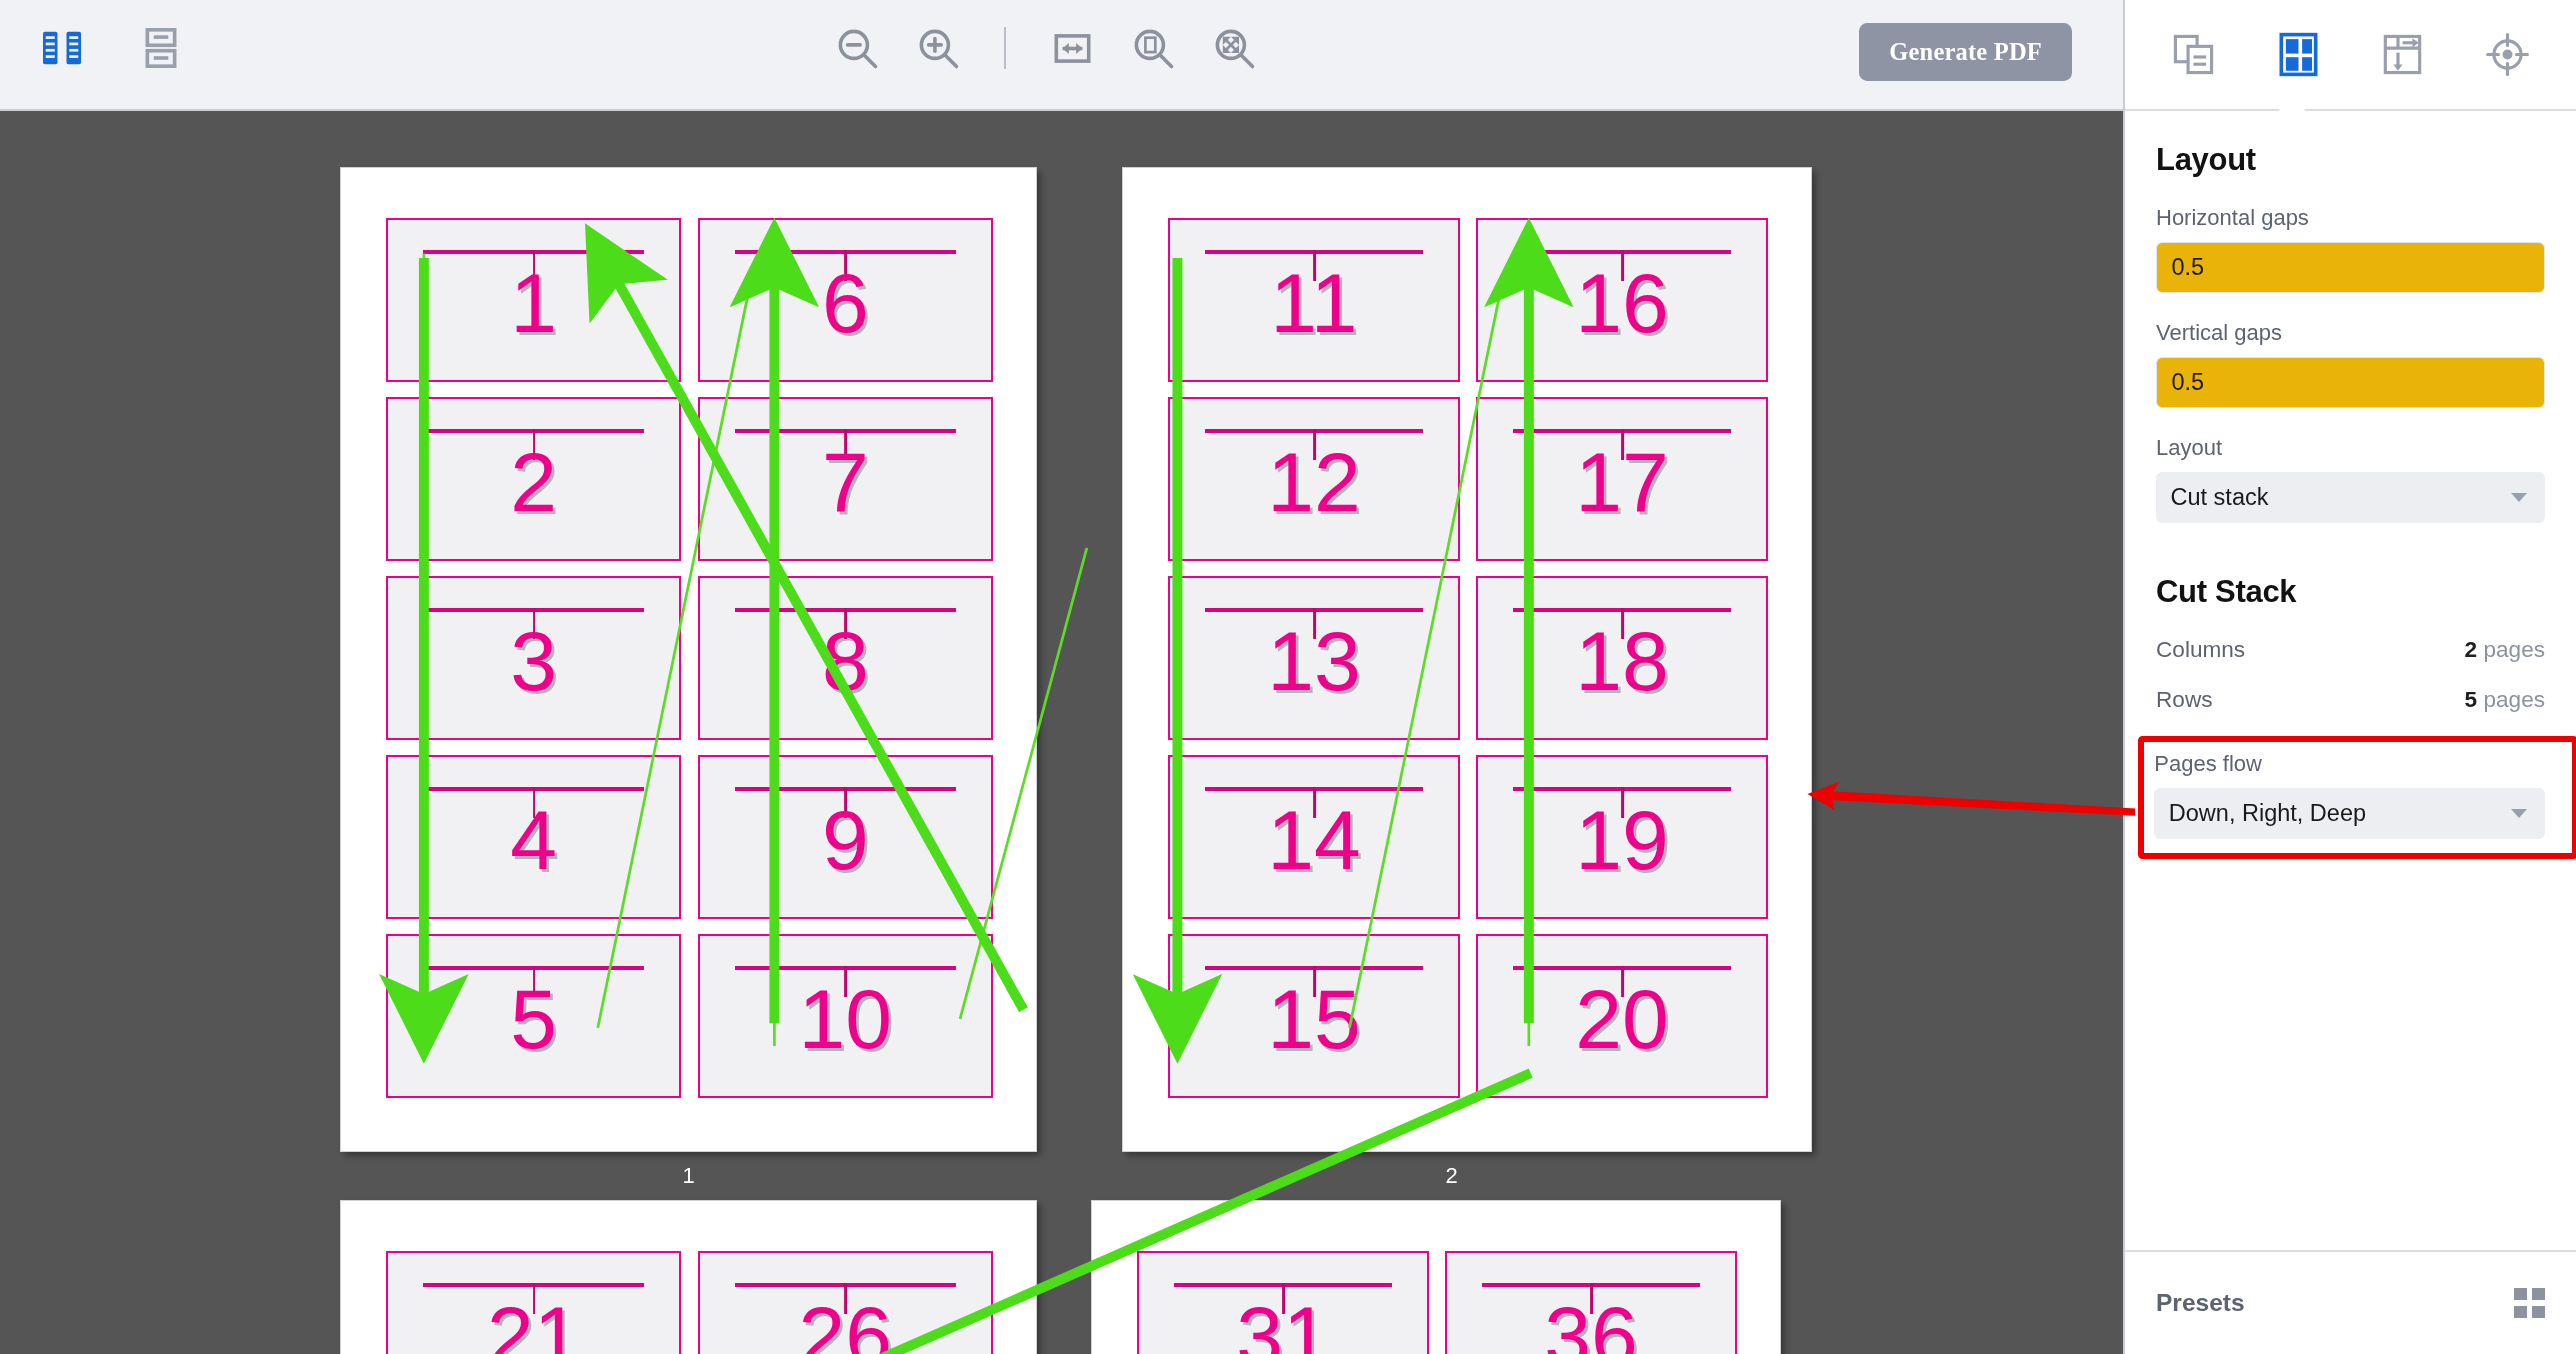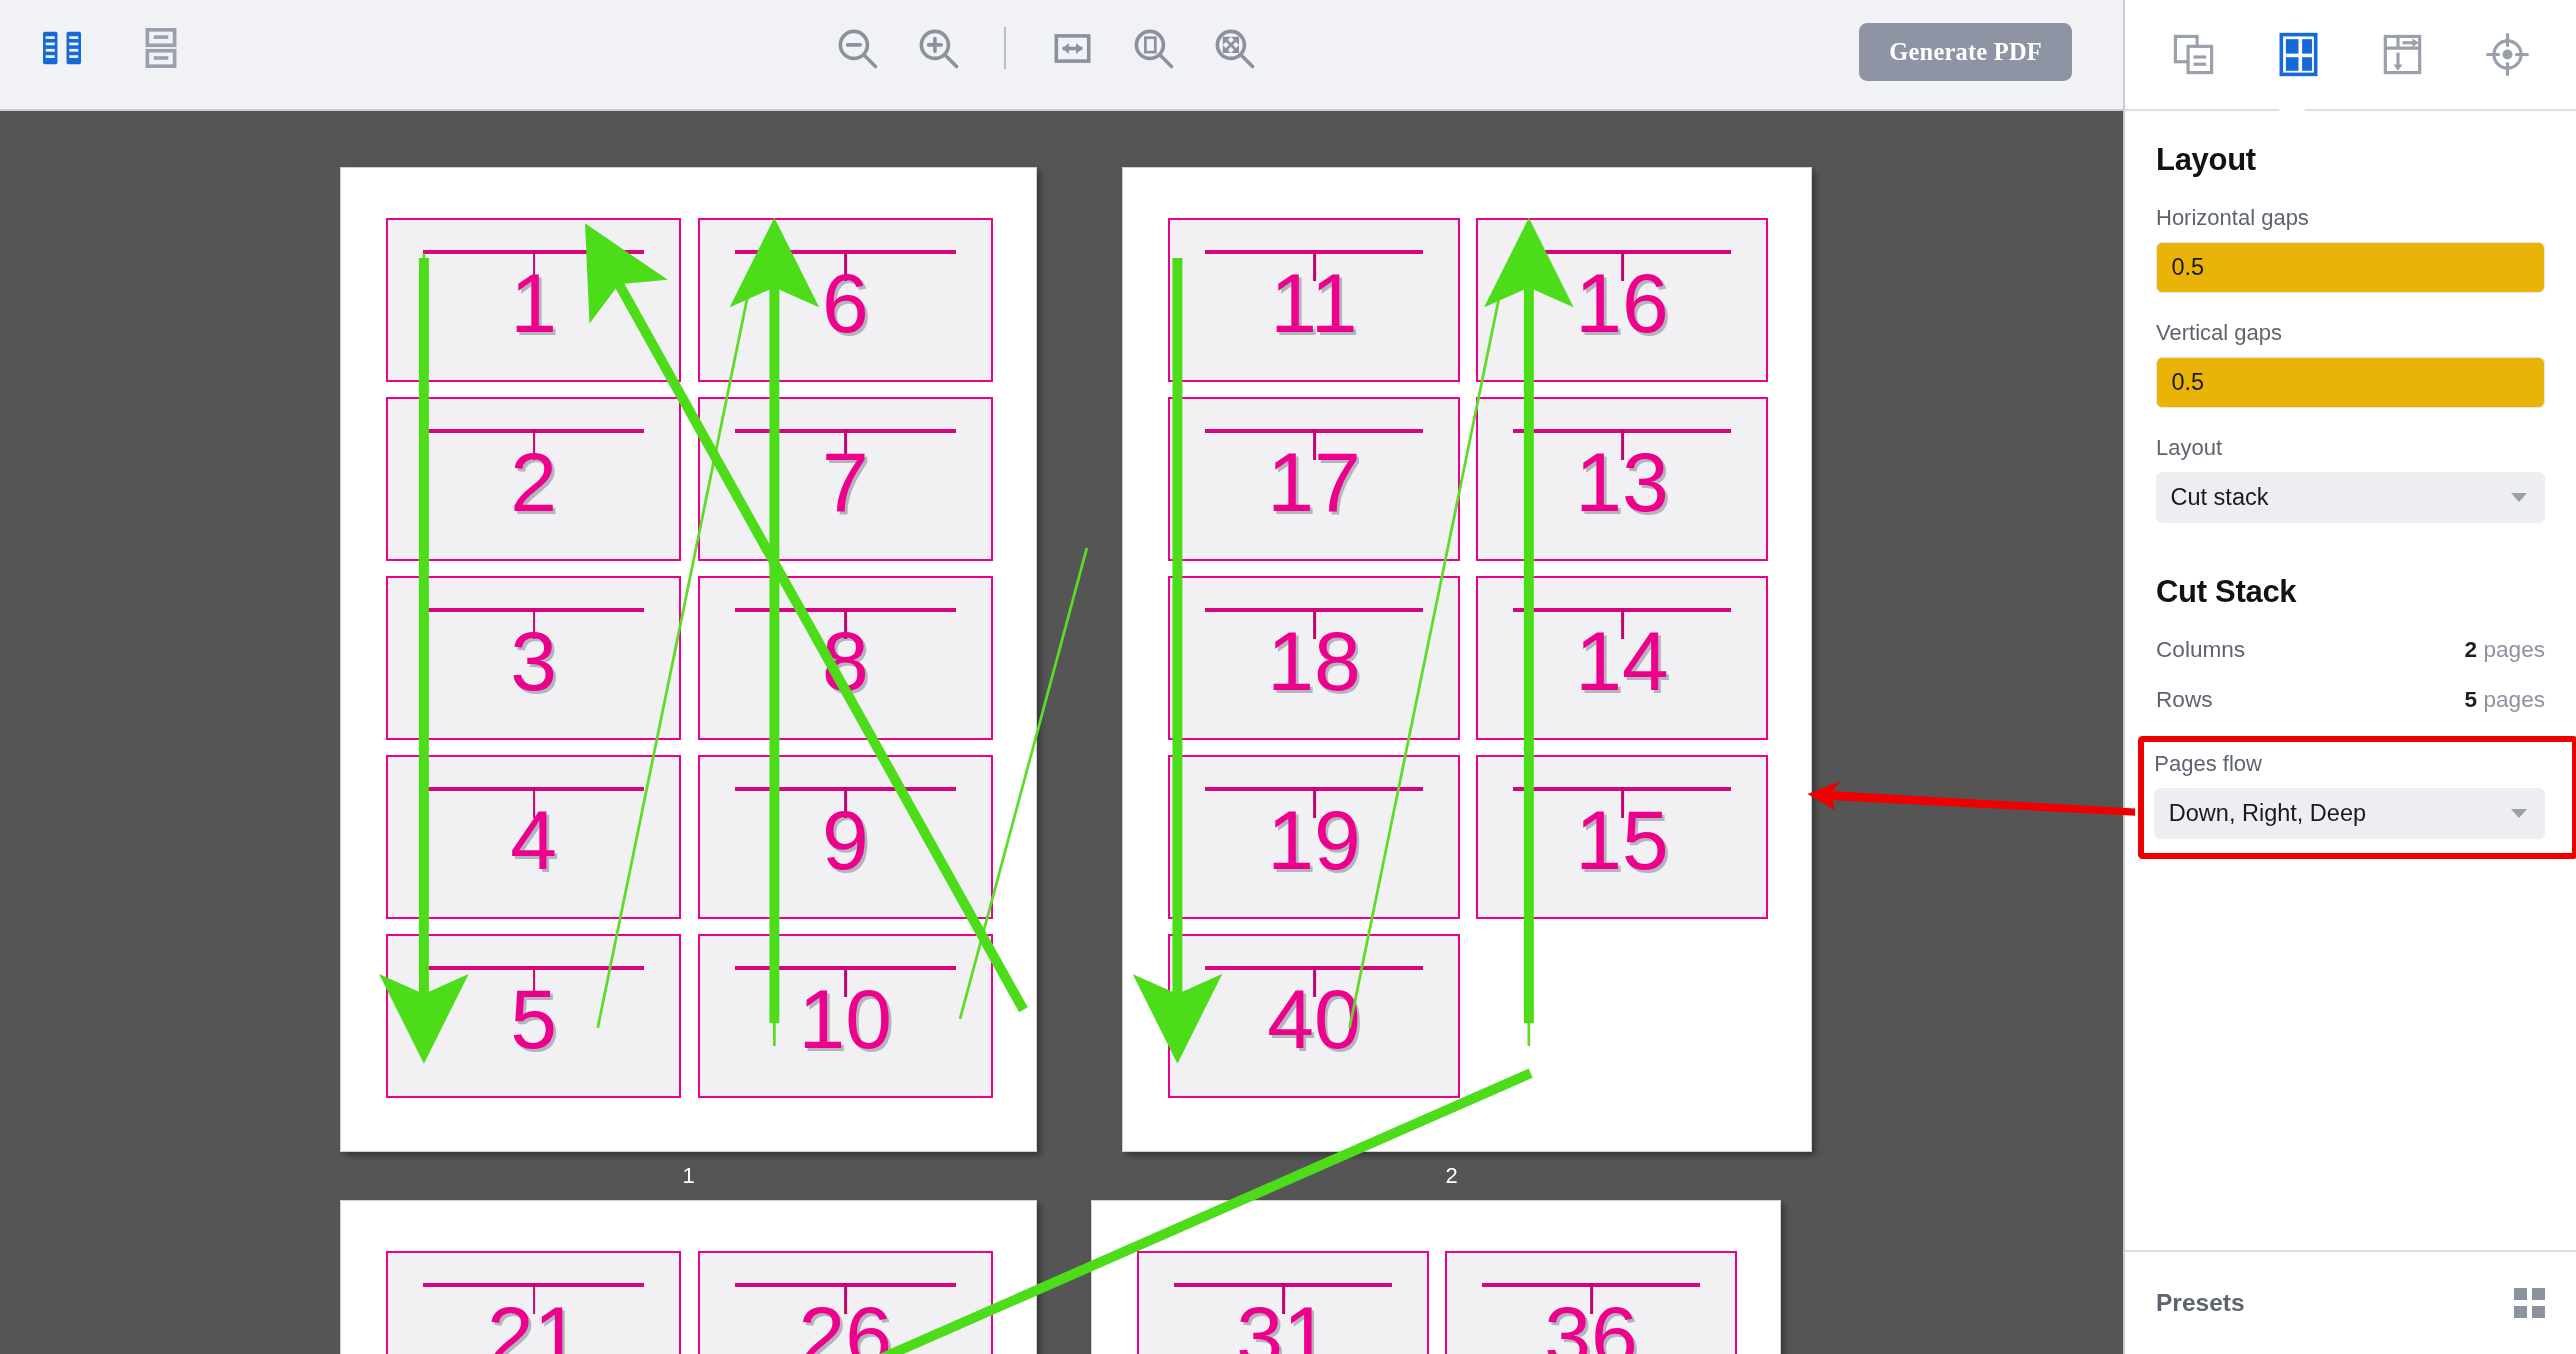--- a/index.html
+++ b/index.html
@@ -353,20 +353,25 @@
             <div class="cell-num">11</div>
           </div>
           <div class="cell">
             <div class="cell-rule"></div>
             <div class="cell-tick"></div>
             <div class="cell-num">16</div>
           </div>
           <div class="cell">
             <div class="cell-rule"></div>
             <div class="cell-tick"></div>
+            <div class="cell-num">12</div>
+          </div>
+          <div class="cell">
+            <div class="cell-rule"></div>
+            <div class="cell-tick"></div>
             <div class="cell-num">17</div>
           </div>
           <div class="cell">
             <div class="cell-rule"></div>
             <div class="cell-tick"></div>
             <div class="cell-num">13</div>
           </div>
           <div class="cell">
             <div class="cell-rule"></div>
             <div class="cell-tick"></div>
@@ -383,21 +388,21 @@
             <div class="cell-num">19</div>
           </div>
           <div class="cell">
             <div class="cell-rule"></div>
             <div class="cell-tick"></div>
             <div class="cell-num">15</div>
           </div>
           <div class="cell">
             <div class="cell-rule"></div>
             <div class="cell-tick"></div>
-            <div class="cell-num">40</div>
+            <div class="cell-num">20</div>
           </div>
         </div>
       </div>
       <div class="sheet-label" style="top:996px;">2</div>
     </div>
 
     <div class="sheet-wrap" style="left:340px; top:1087px;">
       <div class="sheet" style="width:697px; height:985px; overflow:hidden;">
         <div class="sheet-grid" style="left:45px; top:50px; width:607px; height:880px;">
           <div class="cell">

